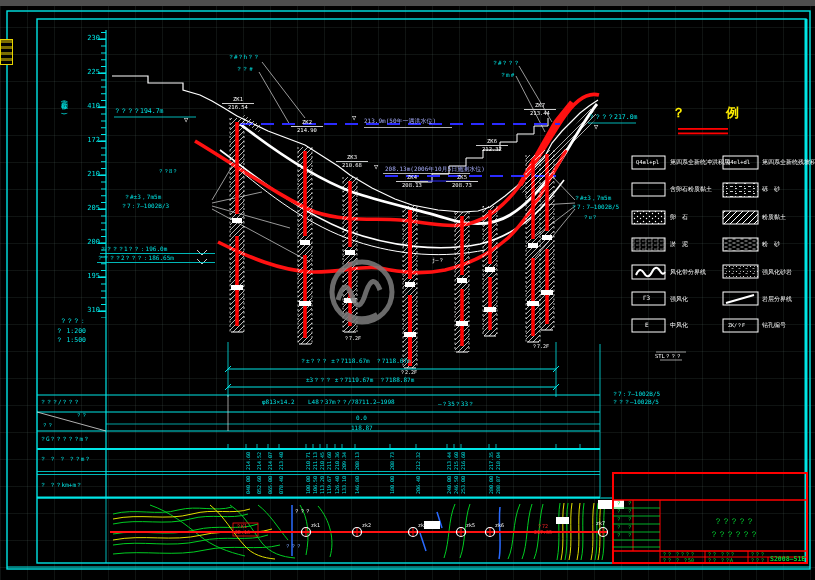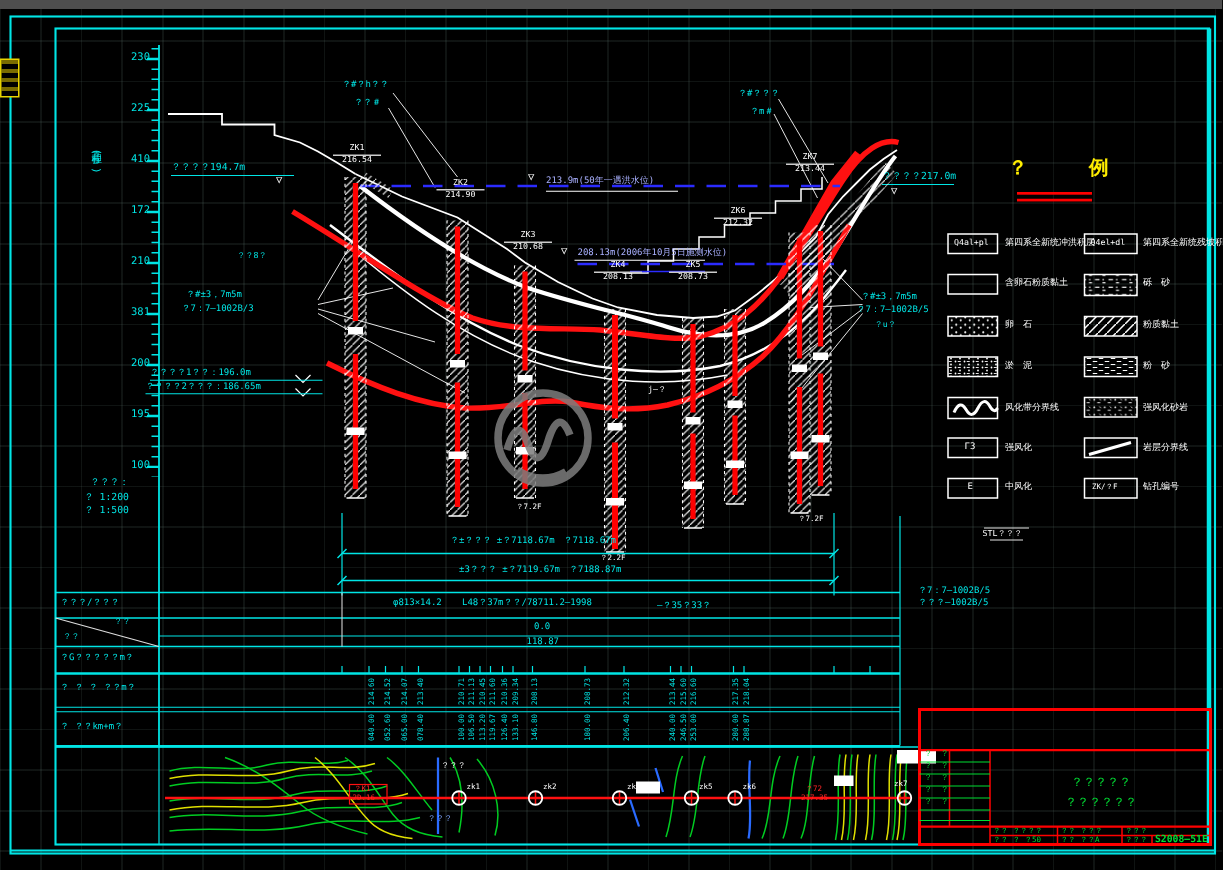--- a/index.html
+++ b/index.html
@@ -309,24 +309,24 @@
       <path d="M338,300 q7,-24 14,-4 q7,20 14,-4 q7,-20 14,-2" stroke-width="5"></path>
       <path d="M345,313 q16,10 32,1" stroke-width="4"></path>
     </g>
   </svg>
 
   <div class="t cy s7 ticklbl" style="left:80px;top:35px">230</div>
   <div class="t cy s7 ticklbl" style="left:80px;top:69px">225</div>
   <div class="t cy s7 ticklbl" style="left:80px;top:103px">410</div>
   <div class="t cy s7 ticklbl" style="left:80px;top:137px">172</div>
   <div class="t cy s7 ticklbl" style="left:80px;top:171px">210</div>
-  <div class="t cy s7 ticklbl" style="left:80px;top:205px">381</div>
+  <div class="t cy s7 ticklbl" style="left:80px;top:205px">205</div>
   <div class="t cy s7 ticklbl" style="left:80px;top:239px">200</div>
   <div class="t cy s7 ticklbl" style="left:80px;top:273px">195</div>
-  <div class="t cy s7 ticklbl" style="left:80px;top:307px">100</div>
+  <div class="t cy s7 ticklbl" style="left:80px;top:307px">310</div>
   <div class="t cy s7 vert" style="left:60px;top:95px">高程(m)</div>
   <div class="t cy s65" style="left:60px;top:318px">？？？：</div>
   <div class="t cy s65" style="left:56px;top:328px">？ 1:200</div>
   <div class="t cy s65" style="left:56px;top:337px">？ 1:500</div>
 
   <div class="t cy s6" style="left:228px;top:54px">？#？h？？</div>
   <div class="t cy s6" style="left:236px;top:66px">？？＃</div>
   <div class="t cy s6" style="left:492px;top:60px">？#？？？</div>
   <div class="t cy s6" style="left:500px;top:72px">？m＃</div>
 

